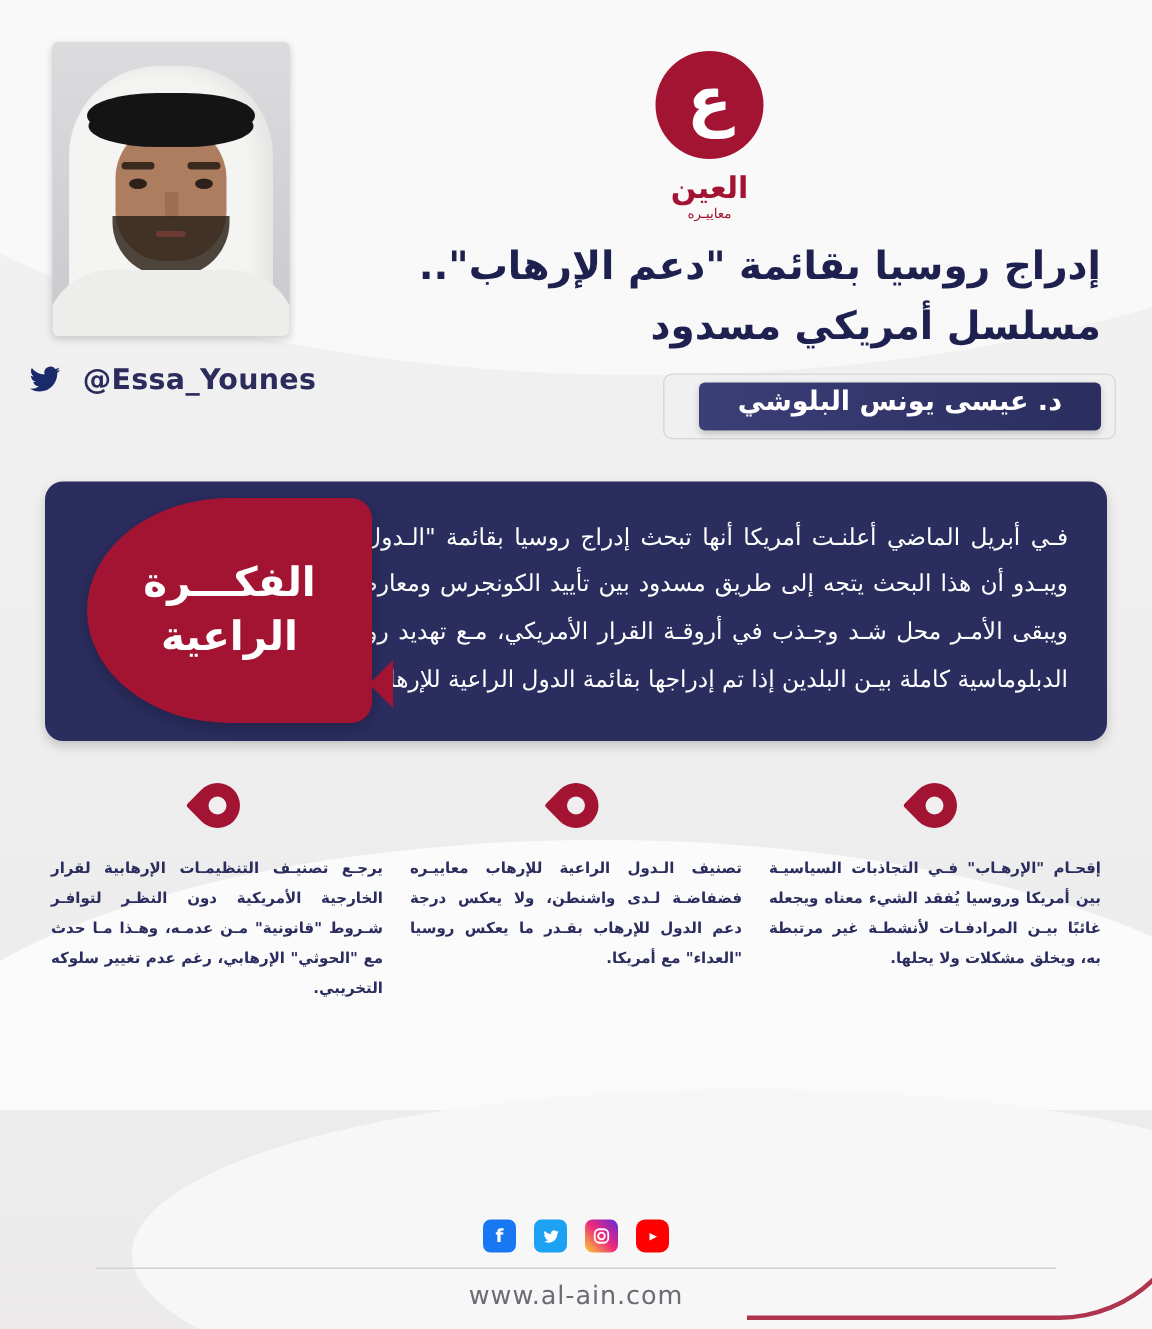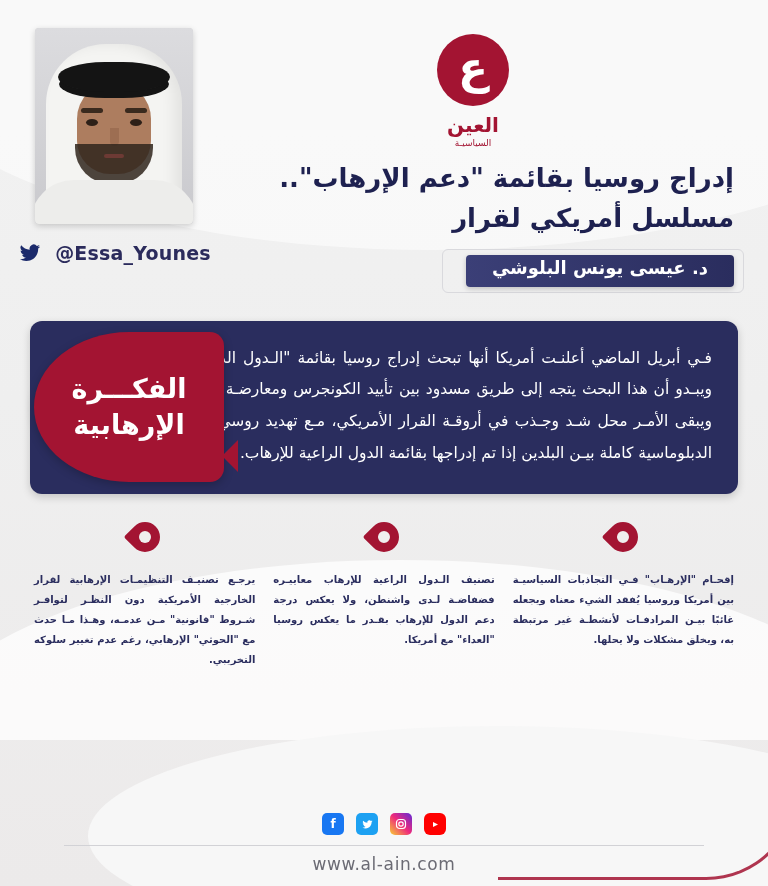--- a/index.html
+++ b/index.html
@@ -215,21 +215,21 @@
     border-radius: 12px;
     padding: 22px 26px 24px 90px;
     font-size: 15.5px;
     line-height: 2.05;
     text-align: justify;
     position: relative;
     box-shadow: 0 3px 8px rgba(0,0,0,.18);
   }
   .idea-badge {
     position: absolute;
-    left: 4px;
+    left: 28px;
     top: 50%;
     transform: translateY(-50%);
     width: 190px;
     height: 150px;
     background: #a31432;
     border-radius: 50% 14px 14px 50%;
     color: #fff;
     display: flex;
     flex-direction: column;
     align-items: center;
@@ -388,39 +388,39 @@
           </svg>
         </span>
         <span class="twitter-handle">@Essa_Younes</span>
       </div>
     </div>
 
     <div class="title-col">
       <div class="logo-wrap">
         <div class="logo-circle">ع</div>
         <div class="logo-name">العين</div>
-        <div class="logo-sub">السياسيـة</div>
+        <div class="logo-sub">معاييـره</div>
       </div>
       <div class="headline">
         <div>إدراج روسيا بقائمة "دعم الإرهاب"..</div>
-        <div>مسلسل أمريكي لقرار</div>
+        <div>مسلسل أمريكي مسدود</div>
       </div>
       <div class="badge-shadow">
         <div class="name-badge">د. عيسى يونس البلوشي</div>
       </div>
     </div>
 
   </div>
 
   <div class="idea-section">
     <div class="idea-card">
       <div>فـي أبريل الماضي أعلنـت أمريكا أنها تبحث إدراج روسيا بقائمة "الـدول الداعمة للإرهاب"، ويبـدو أن هذا البحث يتجه إلى طريق مسدود بين تأييد الكونجرس ومعارضـة وزارة الخارجية، ويبقى الأمـر محل شـد وجـذب في أروقـة القرار الأمريكي، مـع تهديد روسي بقطع العلاقات الدبلوماسية كاملة بيـن البلدين إذا تم إدراجها بقائمة الدول الراعية للإرهاب.</div>
       <div class="idea-badge">
         <span>الفكـــرة</span>
-        <span>الإرهابية</span>
+        <span>الراعية</span>
         <i class="ptr"></i>
       </div>
     </div>
   </div>
 
 
   <div class="cols">
     <div class="col">
       <div class="pin"></div>
       <p>يرجـع تصنيـف التنظيمـات الإرهابية لقرار الخارجية الأمريكية دون النظـر لتوافـر شـروط "قانونية" مـن عدمـه، وهـذا مـا حدث مع "الحوثي" الإرهابي، رغم عدم تغيير سلوكه التخريبي.</p>

